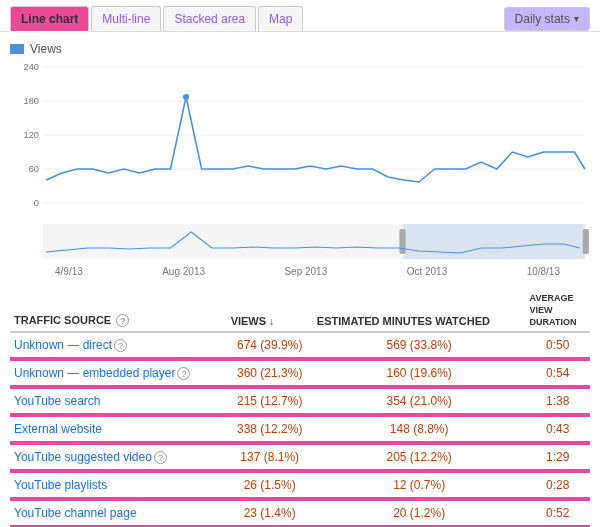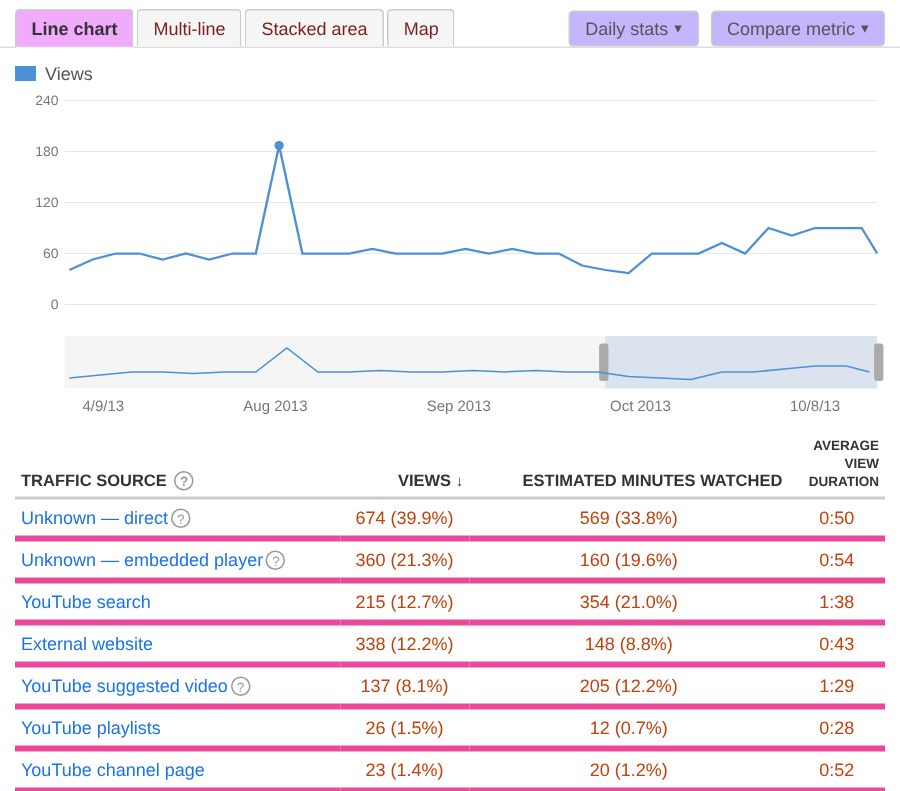--- a/index.html
+++ b/index.html
@@ -7,23 +7,23 @@
 
     
     .tabs-row {
       display: flex; align-items: center; justify-content: space-between;
       border-bottom: 1px solid #ddd; padding: 6px 10px 0 10px;
     }
     .tabs-left { display: flex; gap: 2px; }
     .tab {
       padding: 5px 10px; font-size: 12px; cursor: pointer;
       border: 1px solid #ccc; border-bottom: none; background: #f5f5f5;
-      color: #7f1d1d; border-radius: 3px 3px 0 0;
-    }
-    .tab.active { background: #f0abfc; border-bottom: 1px solid #fff; color: #333; font-weight: bold; margin-bottom: -1px; z-index:1; }
+      color: #8b5cf6; border-radius: 3px 3px 0 0;
+    }
+    .tab.active { background: #ec4899; border-bottom: 1px solid #fff; color: #333; font-weight: bold; margin-bottom: -1px; z-index:1; }
     .tabs-right { display: flex; gap: 8px; }
     .dropdown-btn {
       padding: 4px 10px; font-size: 12px; border: 1px solid #ccc;
       background: #c4b5fd; border-radius: 3px; cursor: pointer; color: #555;
       display: flex; align-items: center; gap: 4px;
     }
     .dropdown-btn::after { content: '▾'; font-size: 10px; }
 
     
     .chart-container {
@@ -49,21 +49,21 @@
     }
 
     
     .table-container { padding: 0 10px; }
     table { width: 100%; border-collapse: collapse; }
     thead tr { border-bottom: 2px solid #ccc; }
     thead th {
       text-align: left; padding: 6px 4px 4px 4px; font-size: 11px;
       color: #333; font-weight: bold; vertical-align: bottom;
     }
-    thead th.right { text-align: right; }
+    thead th.right { }
     thead th .sort-arrow { font-size: 10px; }
 
     tbody tr { border-bottom: 4px solid #ec4899; }
     tbody td { padding: 5px 4px; font-size: 12px; color: #1a73e8; }
     tbody td.num { text-align: center; color: #c2410c; }
     tbody td.link { color: #1a73e8; cursor: pointer; }
 
     .help-q {
       display: inline-block; width: 13px; height: 13px; border-radius: 50%;
       border: 1px solid #999; text-align: center; line-height: 13px;
@@ -75,21 +75,20 @@
 
 <div class="tabs-row">
   <div class="tabs-left">
     <div class="tab active">Line chart</div>
     <div class="tab">Multi-line</div>
     <div class="tab">Stacked area</div>
     <div class="tab">Map</div>
   </div>
   <div class="tabs-right">
     <button class="dropdown-btn">Daily stats</button>
-    <button class="dropdown-btn">Compare metric</button>
   </div>
 </div>
 
 <div class="chart-container">
   <div class="chart-legend">
     <span class="legend-box"></span>
     <span>Views</span>
   </div>
 
   <div class="chart-area">

